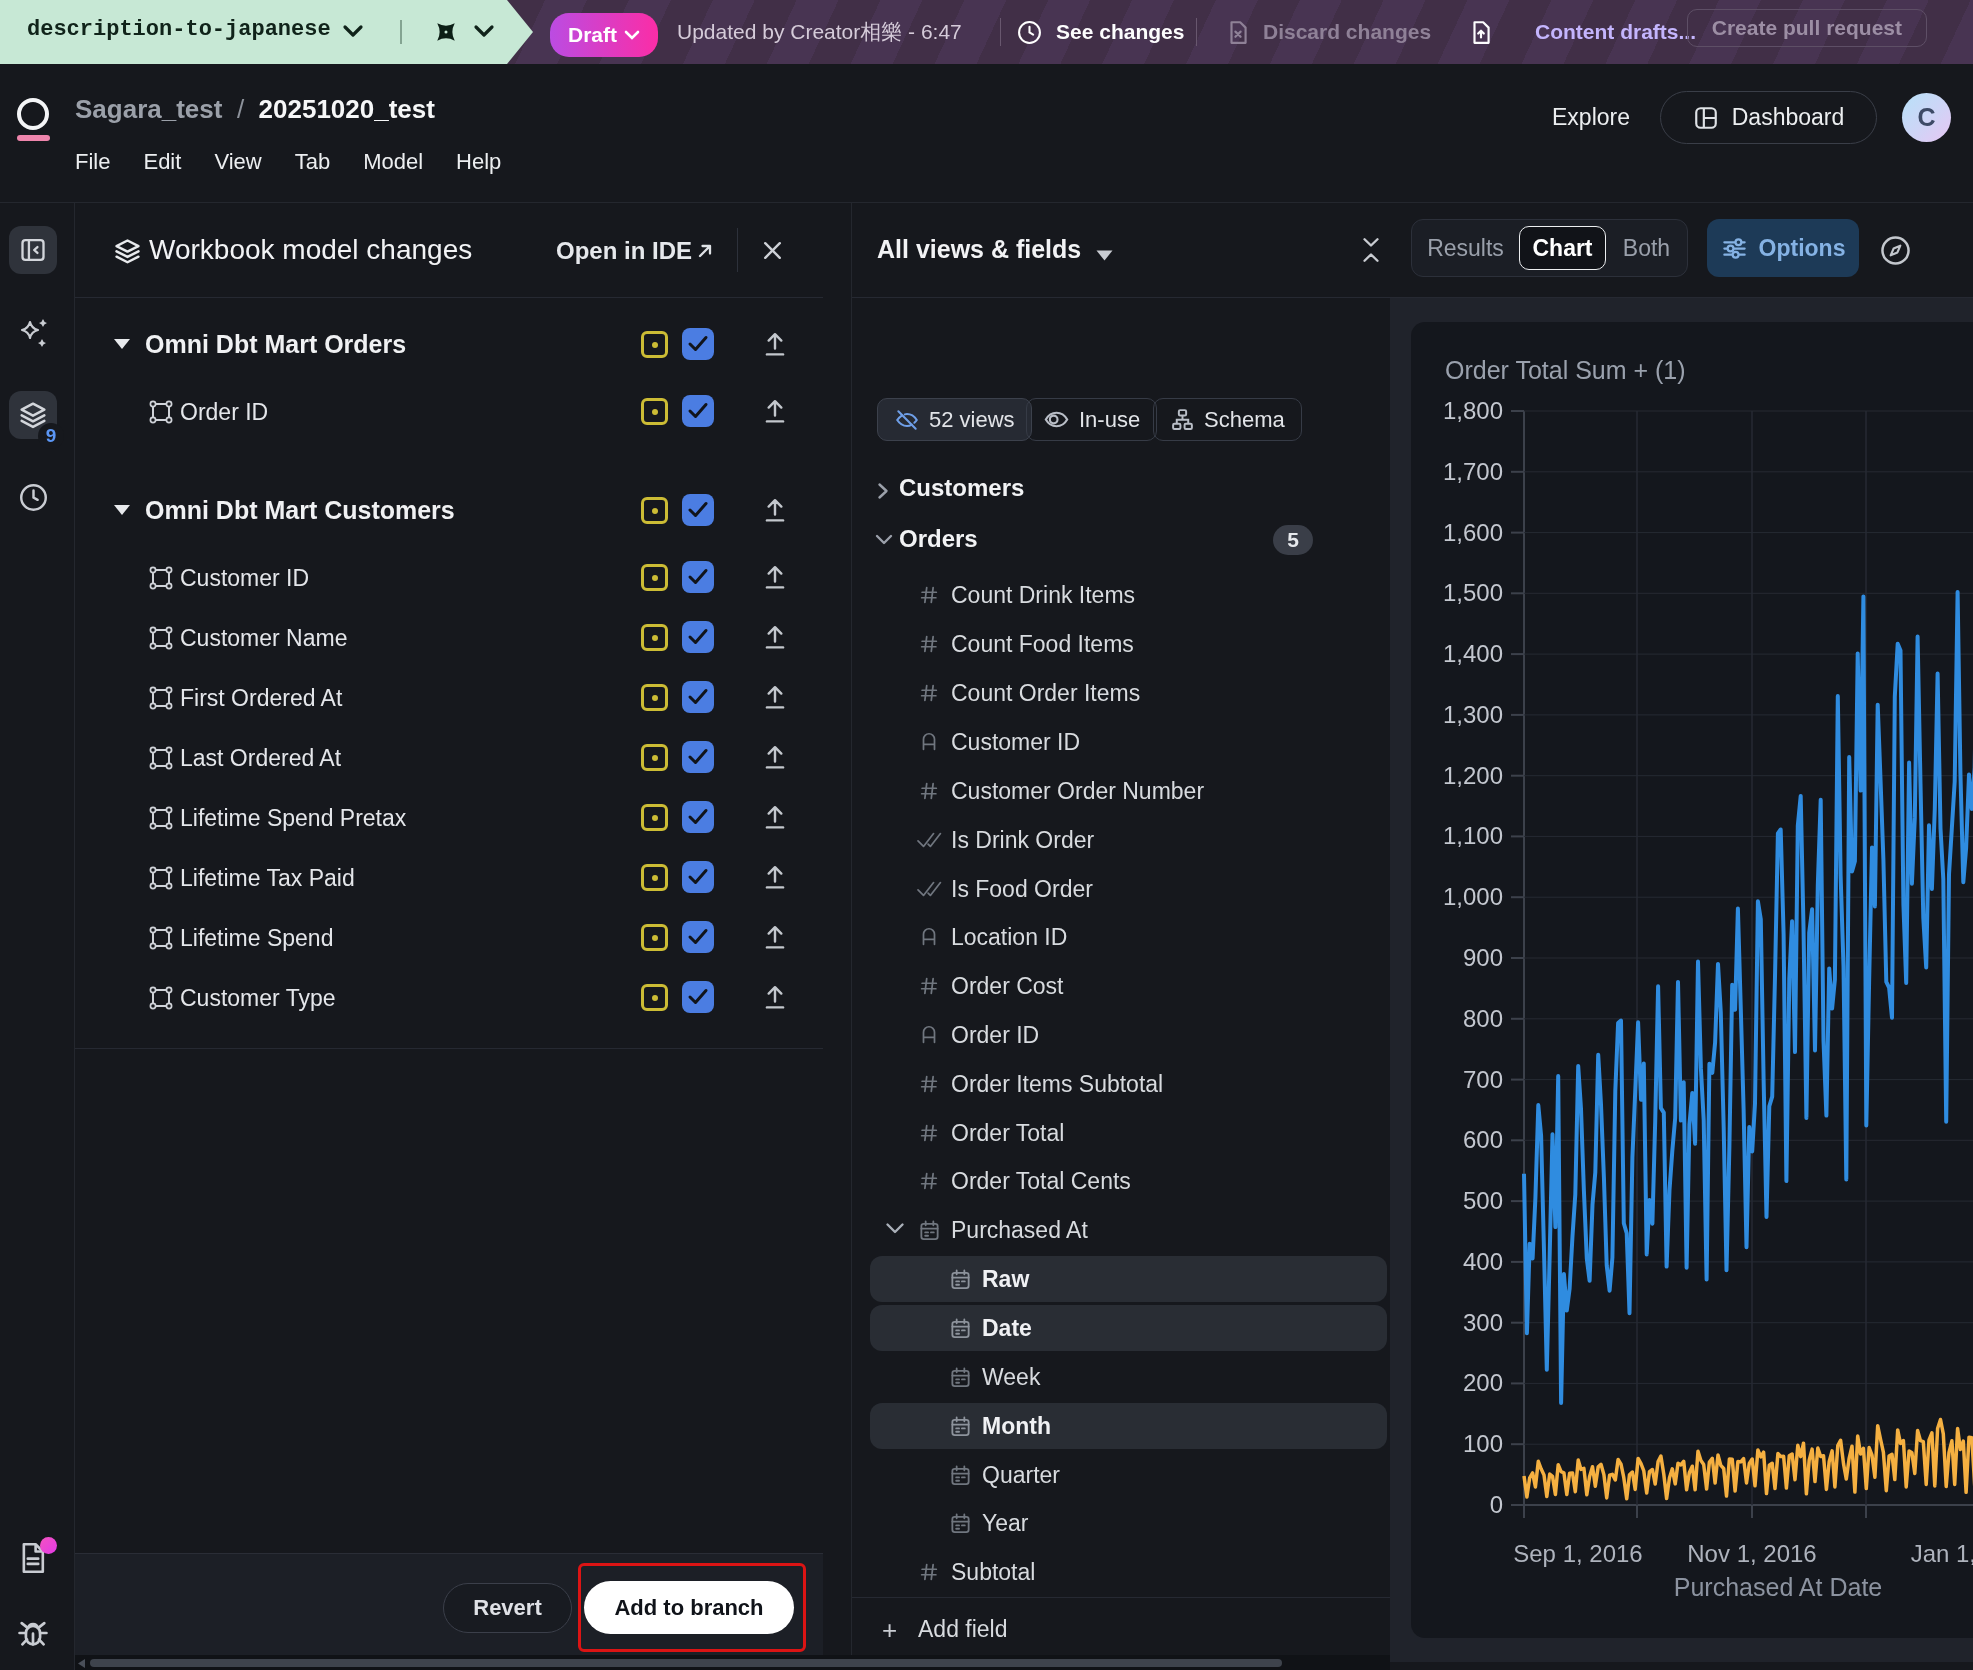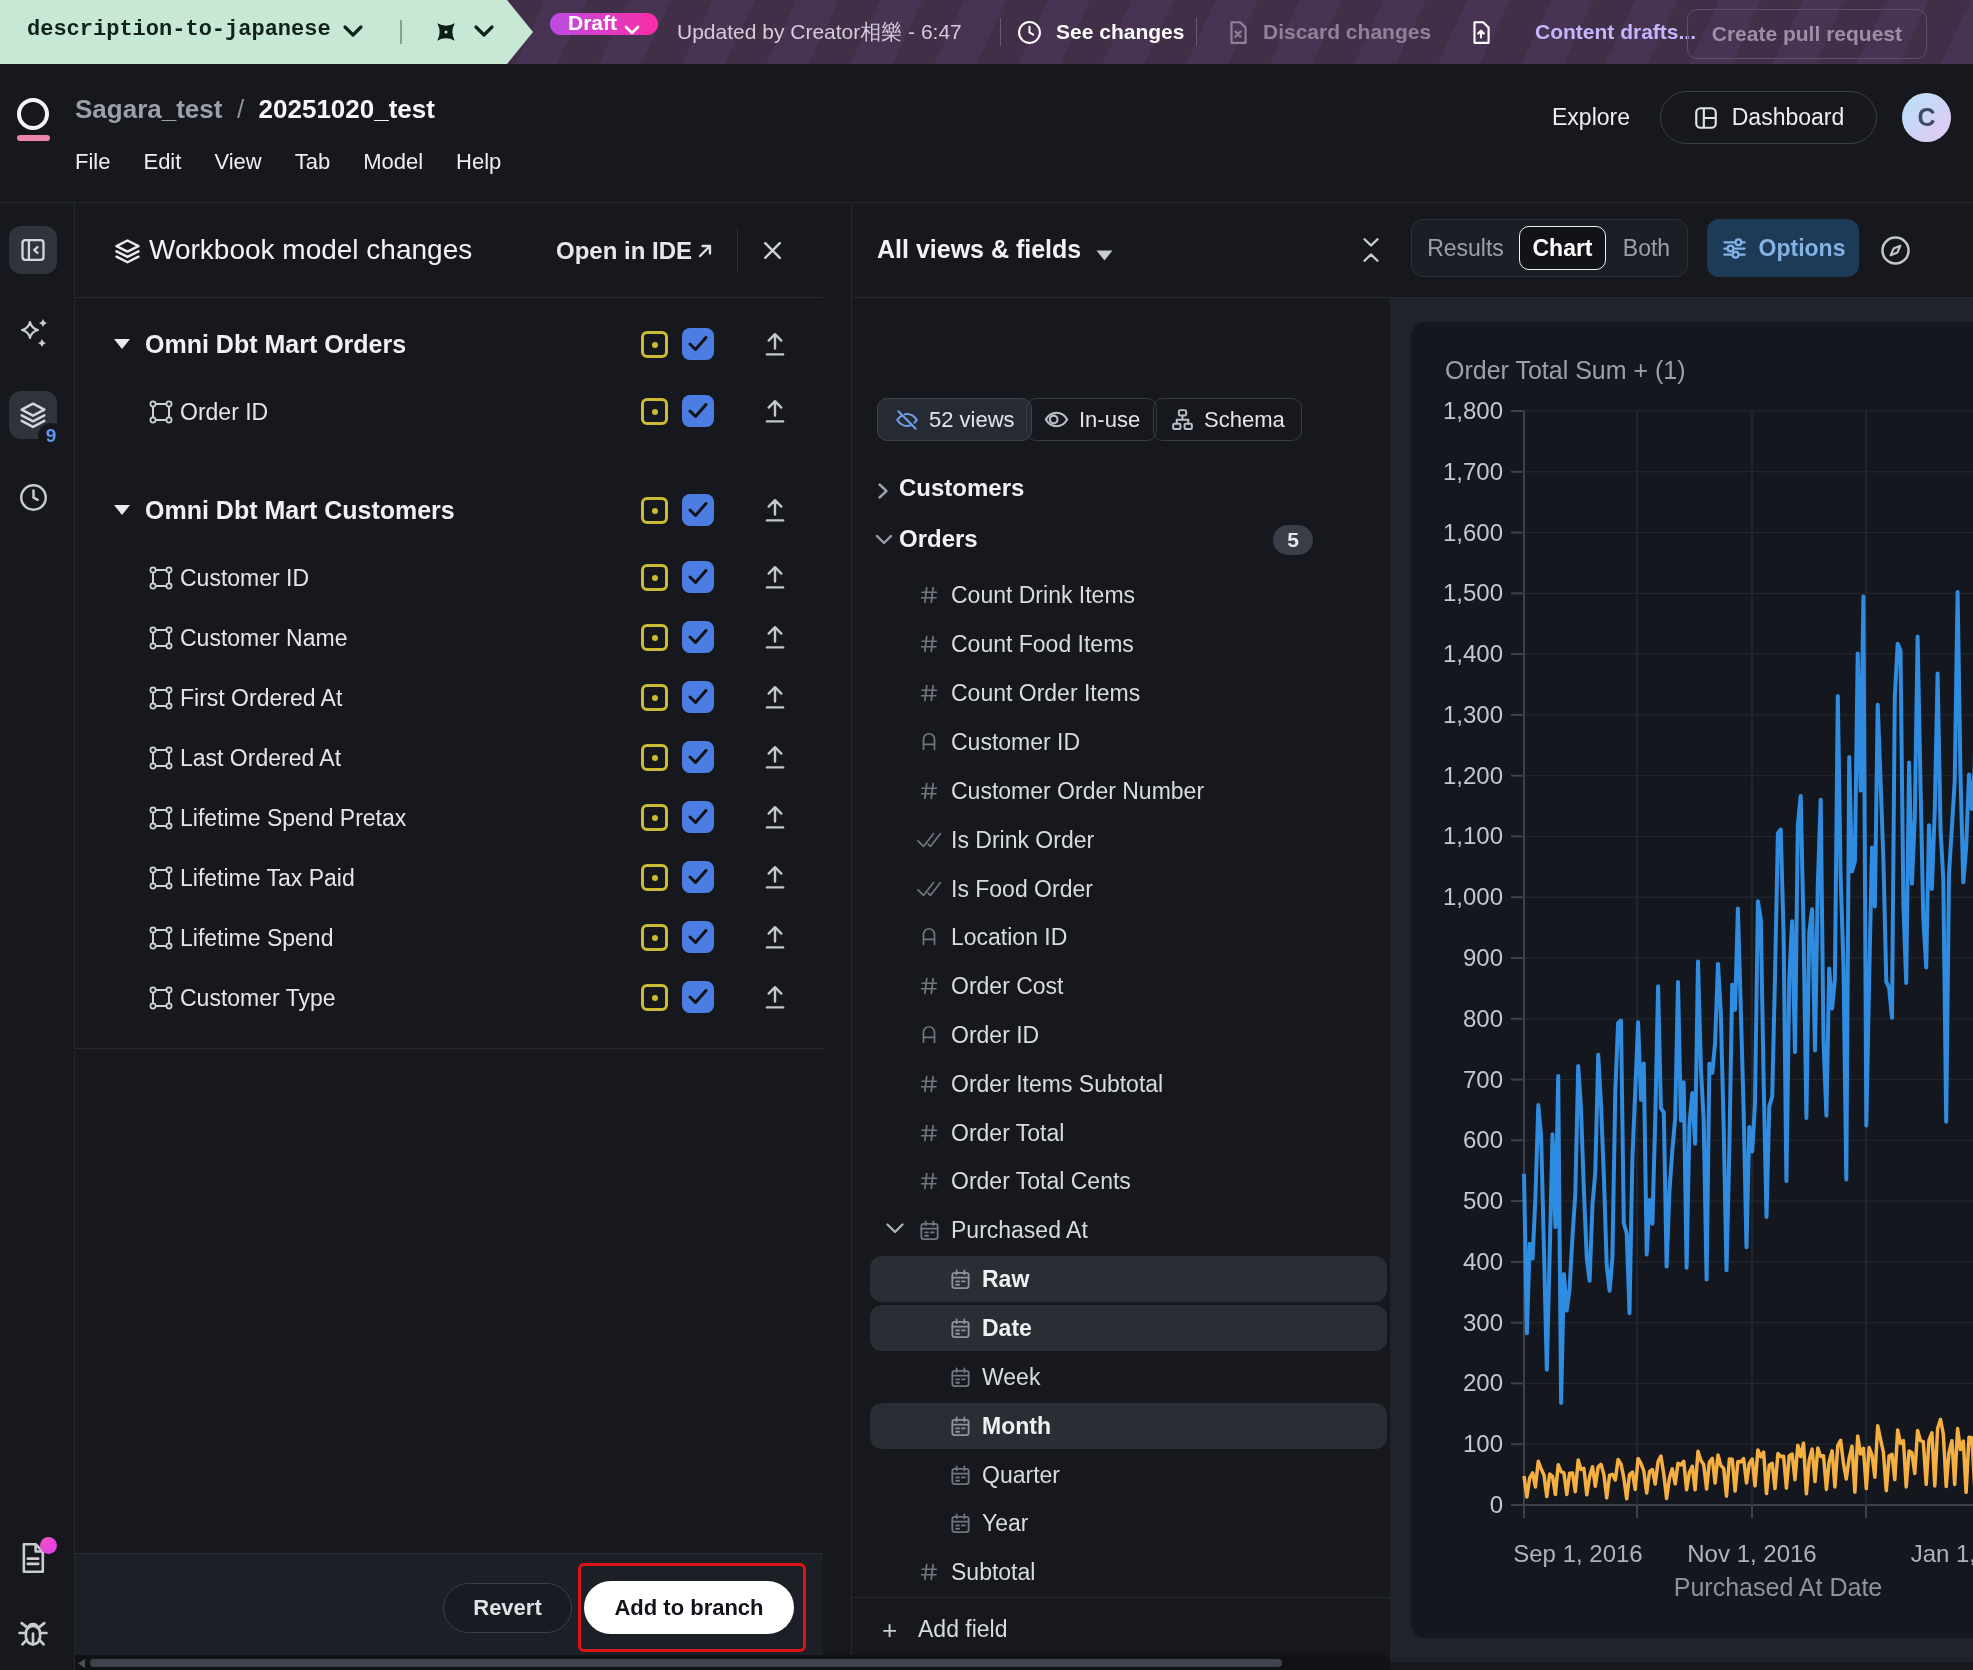--- a/index.html
+++ b/index.html
@@ -12,26 +12,26 @@
 #topbar { position:absolute; left:0; top:0; width:1973px; height:64px;
   background:#402e46; }
 #topbar .stripes { position:absolute; inset:0;
   background:repeating-linear-gradient(115deg,#412f47 0 38px,#483452 38px 76px); }
 #greenflag { position:absolute; left:0; top:0; height:64px; width:533px;
   background:#c7e8d5;
   clip-path:polygon(0 0, 507px 0, 533px 32px, 507px 64px, 0 64px); }
 #greenflag .mono { position:absolute; left:27px; top:17px;
   font-family:"Liberation Mono", monospace; font-size:22px; font-weight:700; color:#10231a; letter-spacing:0px; }
 #greenflag .sep { position:absolute; left:400px; top:20px; width:2px; height:24px; background:#84a492; }
-#draftpill { position:absolute; left:550px; top:13px; width:108px; height:22px; border-radius:19px;
+#draftpill { position:absolute; left:550px; top:13px; width:108px; height:44px; border-radius:19px;
   background:linear-gradient(90deg,#bb4ce2,#fb2da6); color:#fff; font-size:21px; font-weight:700;
-  display:flex; align-items:flex-end; justify-content:center; gap:7px; }
+  display:flex; align-items:center; justify-content:center; gap:7px; }
 .toptxt { position:absolute; top:0; height:64px; display:flex; align-items:center; font-size:21px; }
 .vline { position:absolute; top:18px; width:1px; height:28px; background:#68576e; }
-#cprbtn { position:absolute; right:46px; top:9px; height:50px; padding:0 24px; border:1.5px solid #5e4f66;
+#cprbtn { position:absolute; right:46px; top:9px; height:38px; padding:0 24px; border:1.5px solid #5e4f66;
   border-radius:10px; color:#9c8ea4; font-size:21px; font-weight:700; display:flex; align-items:center; }
 
 
 #header { position:absolute; left:0; top:64px; width:1973px; height:139px; background:#16181d; border-bottom:1px solid #24272e;}
 
 
 #sidebar { position:absolute; left:0; top:203px; width:75px; bottom:0; background:#16181d; border-right:1px solid #24272e; }
 
 
 #leftpanel { position:absolute; left:75px; top:203px; width:748px; height:1452px; background:#16181d; }

